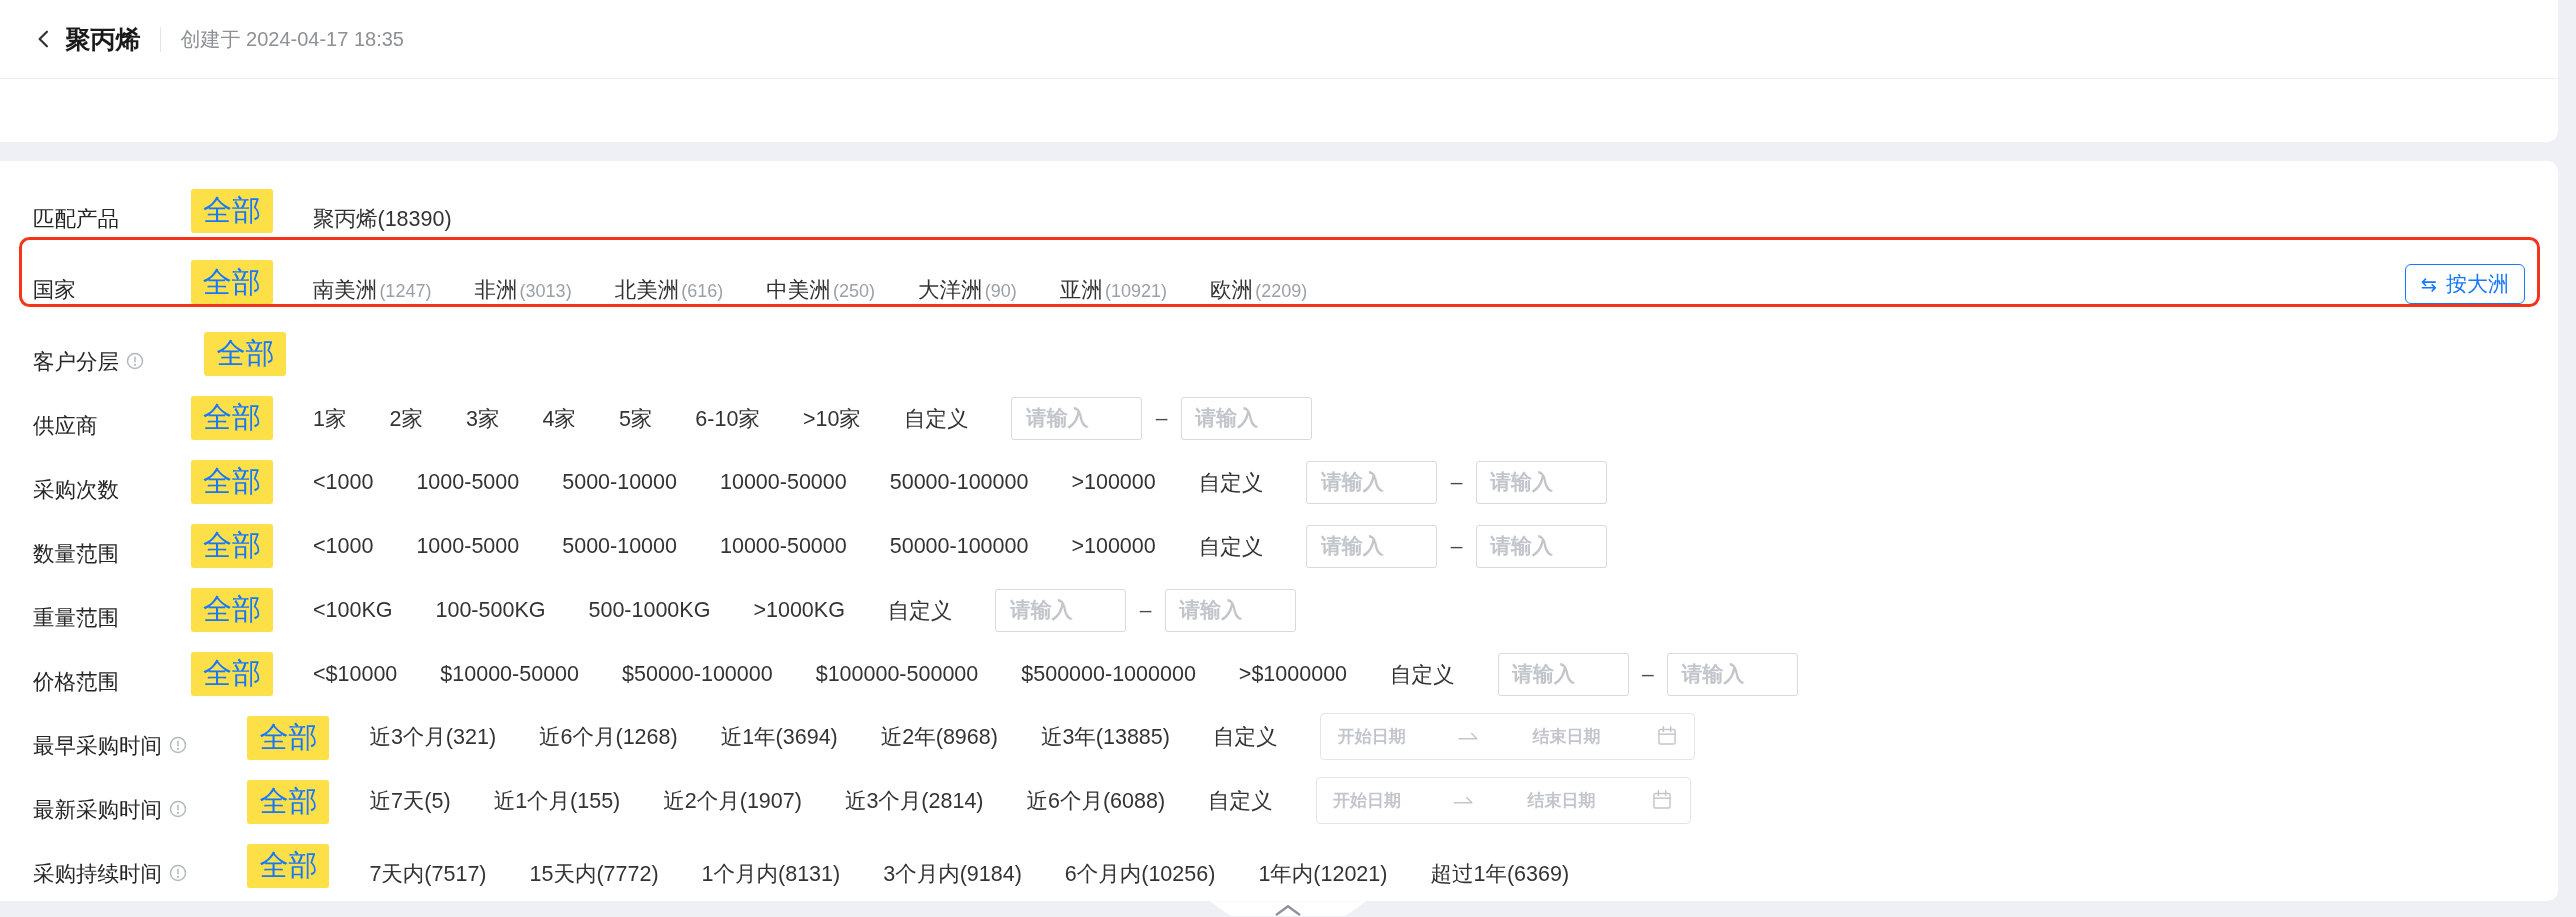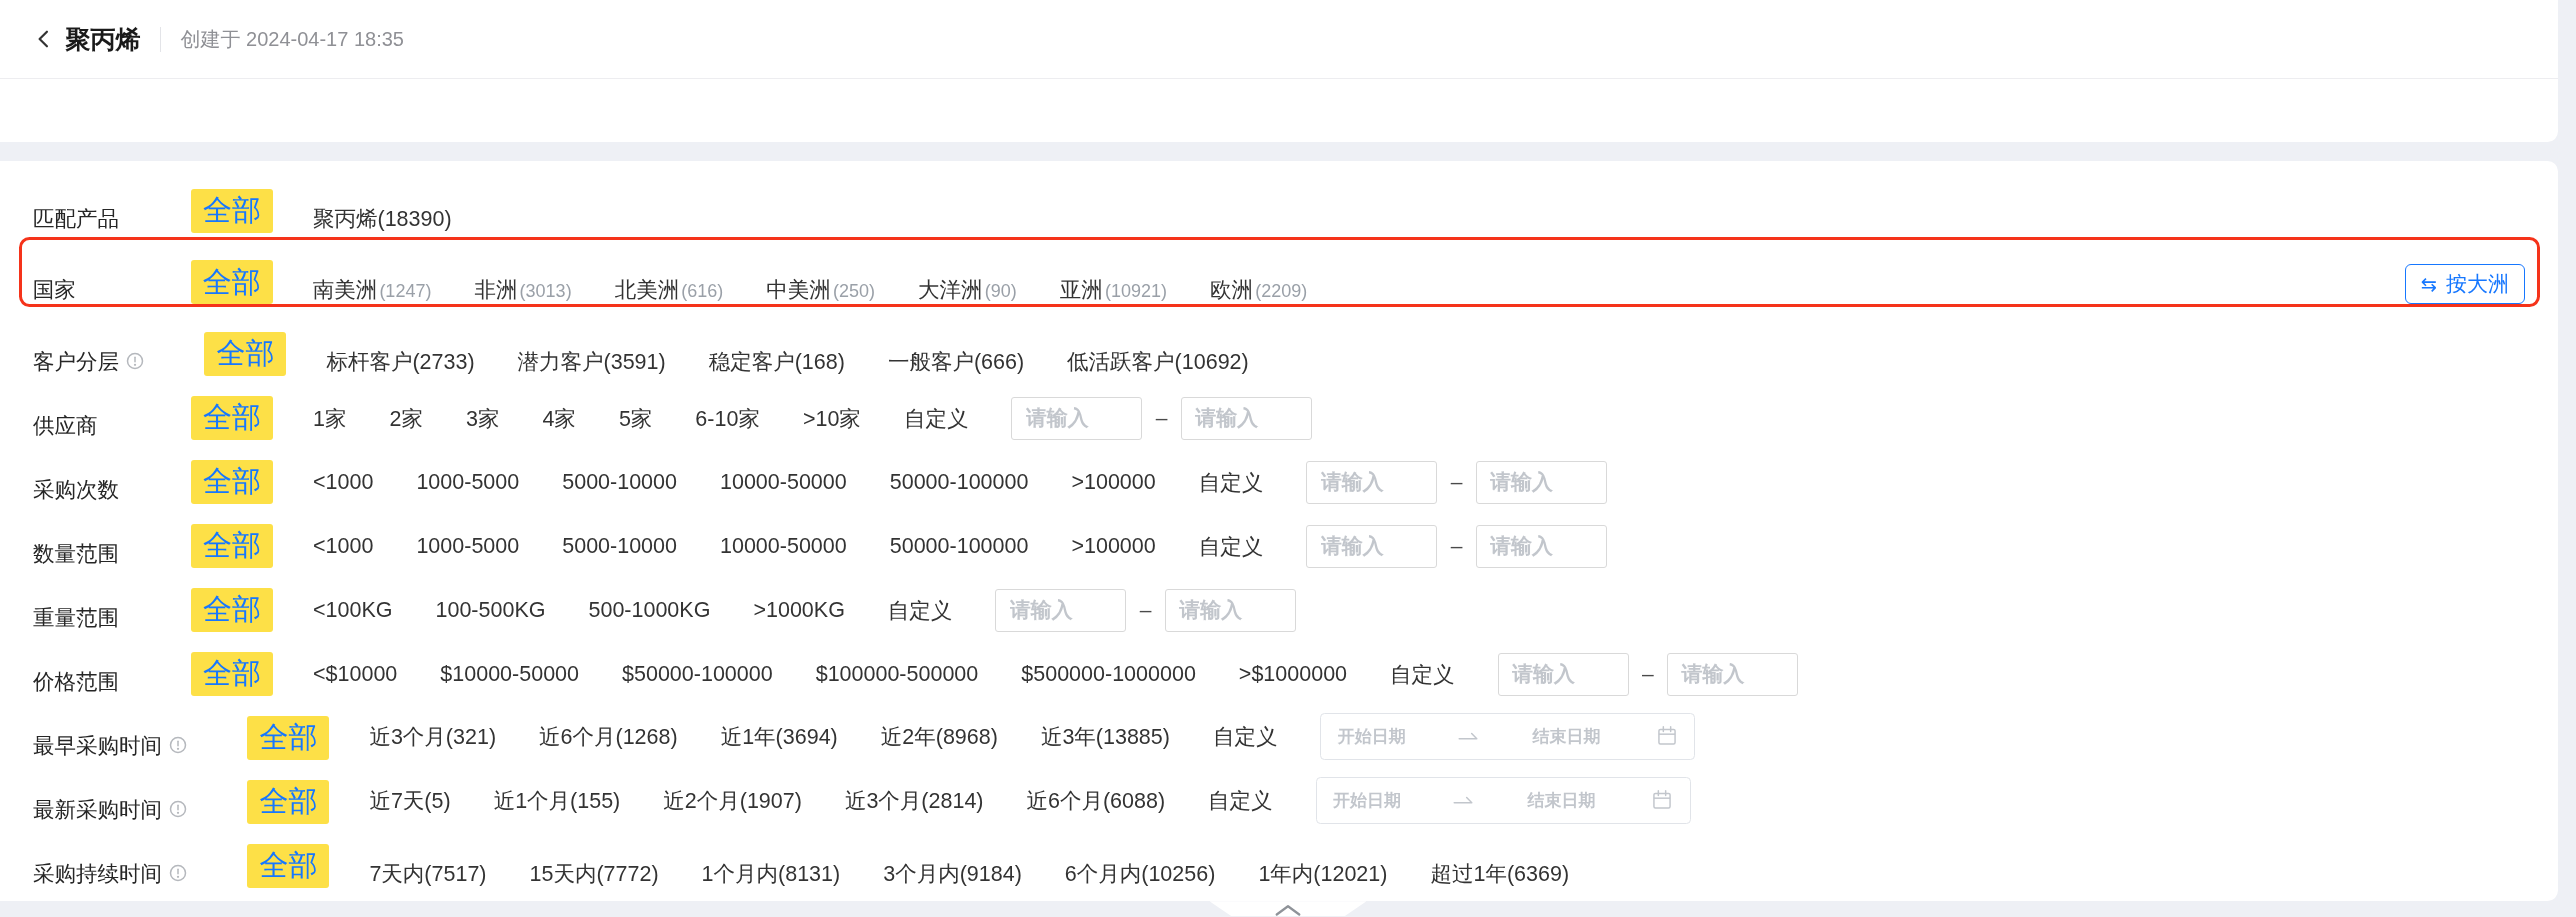--- a/index.html
+++ b/index.html
@@ -110,27 +110,20 @@
             <span>客户分层</span>
             <span class="info">
               <svg width="18" height="18" viewBox="0 0 24 24" fill="none" style="display:block">
                 <circle cx="12" cy="12" r="10" stroke="#b5b8bd" stroke-width="2"></circle>
                 <line x1="12" y1="7" x2="12" y2="13" stroke="#b5b8bd" stroke-width="2" stroke-linecap="round"></line>
                 <circle cx="12" cy="17" r="1.5" fill="#b5b8bd"></circle>
               </svg>
             </span>
           </div>
           <span class="chip">全部</span>
-          <div class="opts">
-            <span class="opt">标杆客户(2733)</span>
-            <span class="opt">潜力客户(3591)</span>
-            <span class="opt">稳定客户(168)</span>
-            <span class="opt">一般客户(666)</span>
-            <span class="opt">低活跃客户(10692)</span>
-          </div>
         </div>
         <div class="filter-row">
           <div class="row-label">
             <span>供应商</span>
           </div>
           <span class="chip">全部</span>
           <div class="opts">
             <span class="opt">1家</span>
             <span class="opt">2家</span>
             <span class="opt">3家</span>

